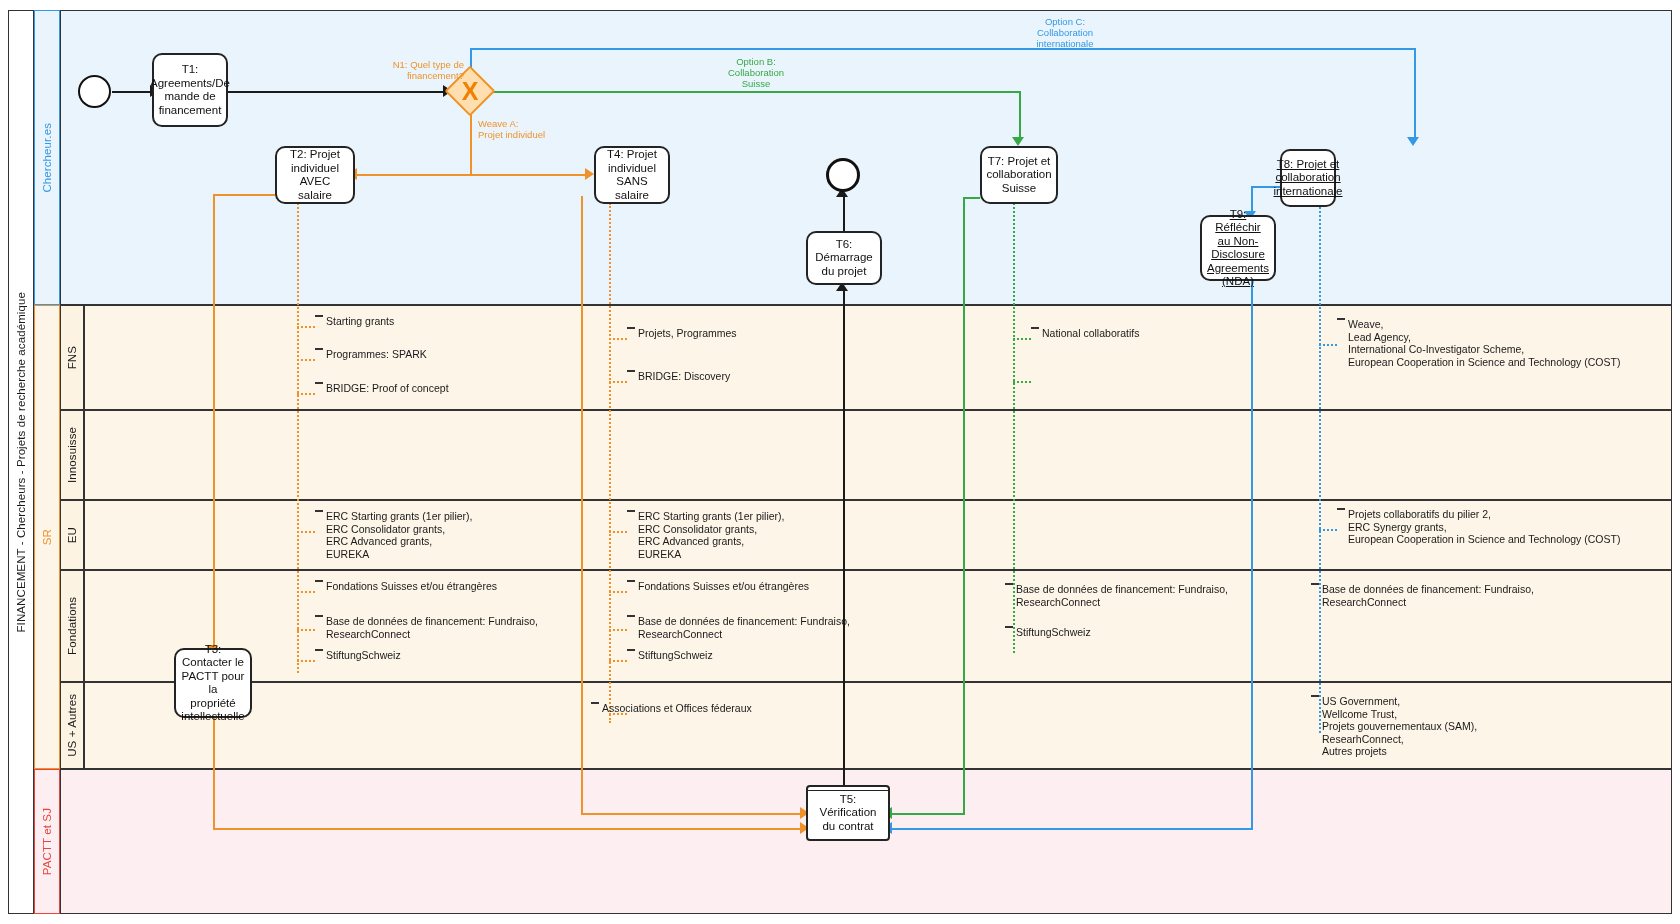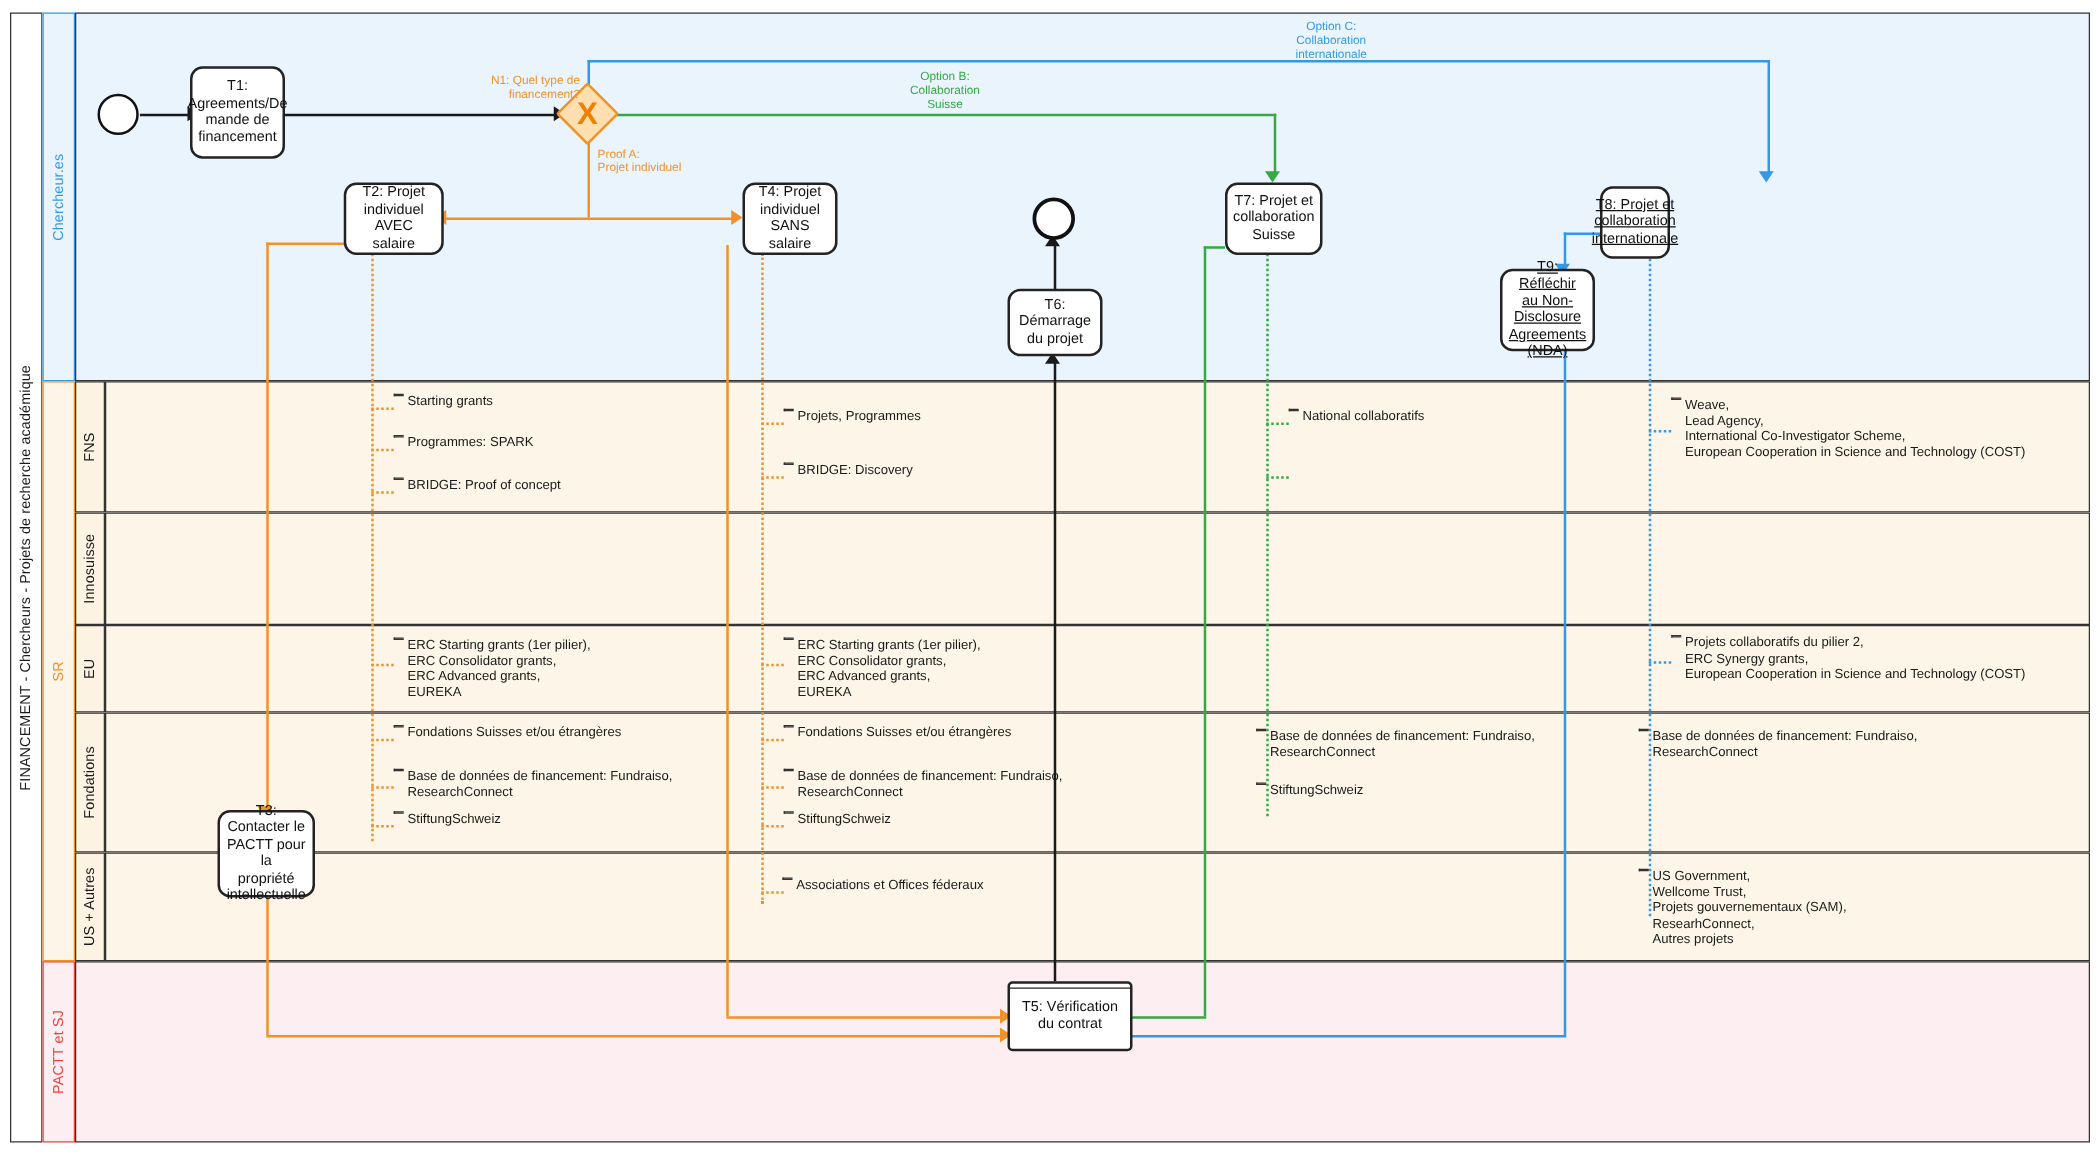--- a/index.html
+++ b/index.html
@@ -210,21 +210,21 @@
   <div class="ln h dot" style="left:1013px;top:600px;width:-0px;border-color:#36a846;"></div>
 
   <div class="ln h dot" style="left:609px;top:713px;width:18px;border-color:#f0922a;"></div>
   <div class="ln h dot" style="left:1319px;top:727px;width:-0px;border-color:#3399e6;"></div>
 
   <div class="lbl" style="left:372px;top:59px;width:130px;color:#f0922a;text-align:right;padding-right:38px;box-sizing:border-box;">
     <span style="white-space:pre-line;">N1: Quel type de
 financement?</span>
   </div>
   <div class="lbl" style="left:470px;top:118px;width:160px;color:#f0922a;text-align:left;padding-left:8px;box-sizing:border-box;">
-    <span style="white-space:pre-line;">Proof A:
+    <span style="white-space:pre-line;">Weave A:
 Projet individuel</span>
   </div>
   <div class="lbl" style="left:696px;top:56px;width:120px;color:#36a846;">
     <span style="white-space:pre-line;">Option B:
 Collaboration
 Suisse</span>
   </div>
   <div class="lbl" style="left:1005px;top:16px;width:120px;color:#3399e6;">
     <span style="white-space:pre-line;">Option C:
 Collaboration
@@ -254,21 +254,21 @@
     <span style="white-space:pre-line;">T3: Contacter le
 PACTT pour la
 propriété
 intellectuelle</span>
   </div>
   <div class="task" style="left:594px;top:146px;width:76px;height:58px;">
     <span style="white-space:pre-line;">T4: Projet
 individuel
 SANS salaire</span>
   </div>
-  <div class="task subproc" style="left:806px;top:785px;width:100px;height:56px;">
+  <div class="task subproc" style="left:806px;top:785px;width:84px;height:56px;">
     <span style="white-space:pre-line;">T5: Vérification
 du contrat</span>
   </div>
   <div class="task" style="left:806px;top:231px;width:76px;height:54px;">
     <span style="white-space:pre-line;">T6: Démarrage
 du projet</span>
   </div>
   <div class="task" style="left:980px;top:146px;width:78px;height:58px;">
     <span style="white-space:pre-line;">T7: Projet et
 collaboration
@@ -377,21 +377,21 @@
   <div class="annot" style="left:1005px;top:626px;height:24px;">
     <div class="brk"></div>
     <div class="txt">StiftungSchweiz</div>
   </div>
   <div class="annot" style="left:1311px;top:583px;height:32px;">
     <div class="brk"></div>
     <div class="txt">Base de données de financement: Fundraiso,
 ResearchConnect</div>
   </div>
 
-  <div class="annot" style="left:626px;top:702px;height:24px;">
+  <div class="annot" style="left:591px;top:702px;height:24px;">
     <div class="brk"></div>
     <div class="txt">Associations et Offices féderaux</div>
   </div>
   <div class="annot" style="left:1311px;top:695px;height:66px;justify-content:space-between;">
     <div class="brk"></div>
     <div class="txt">US Government,
 Wellcome Trust,
 Projets gouvernementaux (SAM),
 ResearhConnect,
 Autres projets</div>

